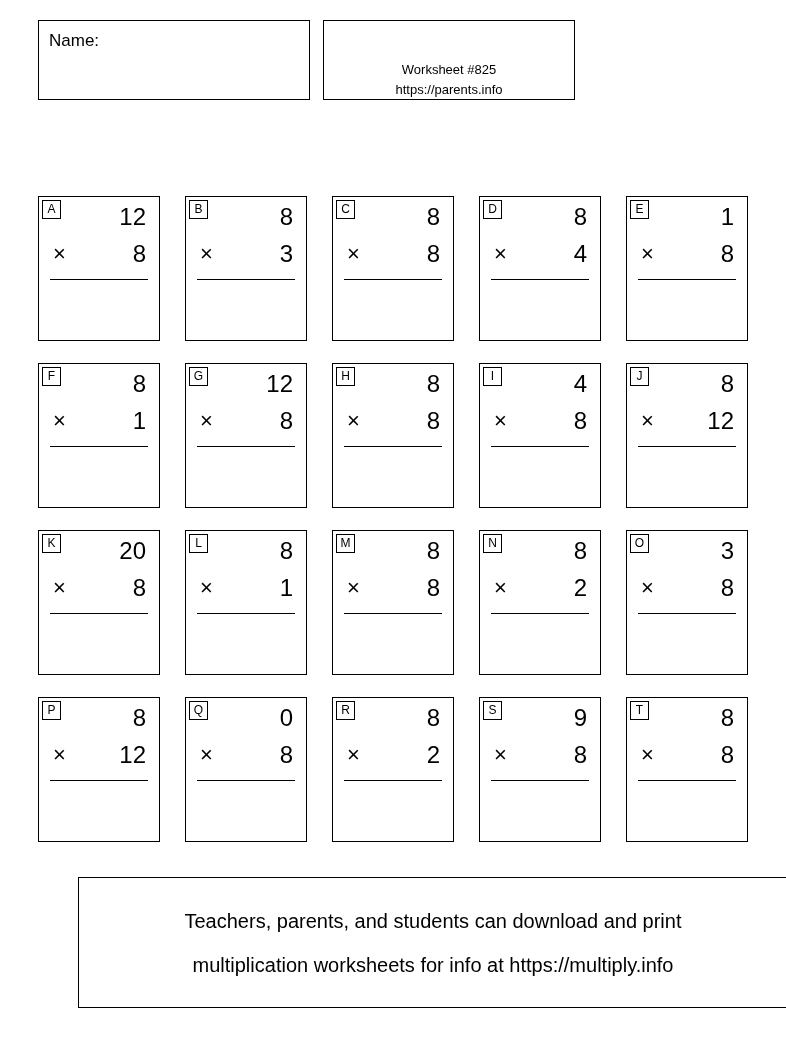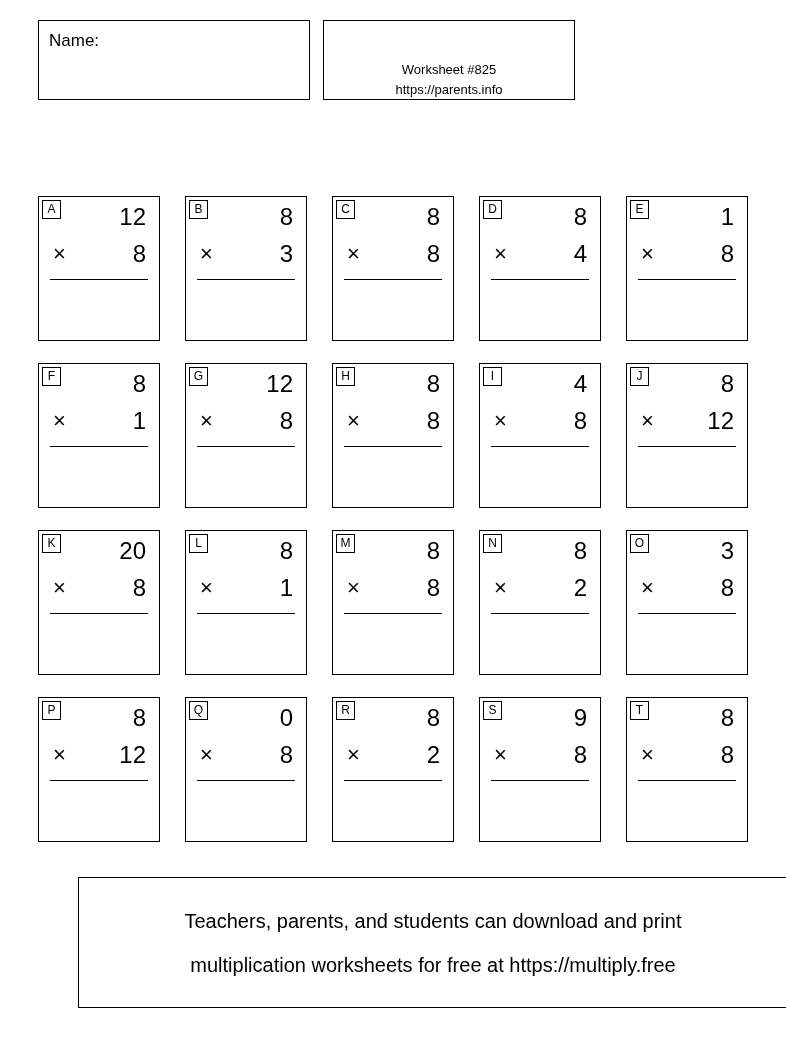--- a/index.html
+++ b/index.html
@@ -334,16 +334,16 @@
       <div class="operand-top">8</div>
       <div class="operator">×</div>
       <div class="operand-bottom">8</div>
       <div class="answer-rule"></div>
     </div>
 
   </div>
 
   <div class="footer-box">
     <div>Teachers, parents, and students can download and print</div>
-    <div>multiplication worksheets for free at https://multiply.free</div>
+    <div>multiplication worksheets for info at https://multiply.info</div>
   </div>
 
 </div>
 
 </body></html>

